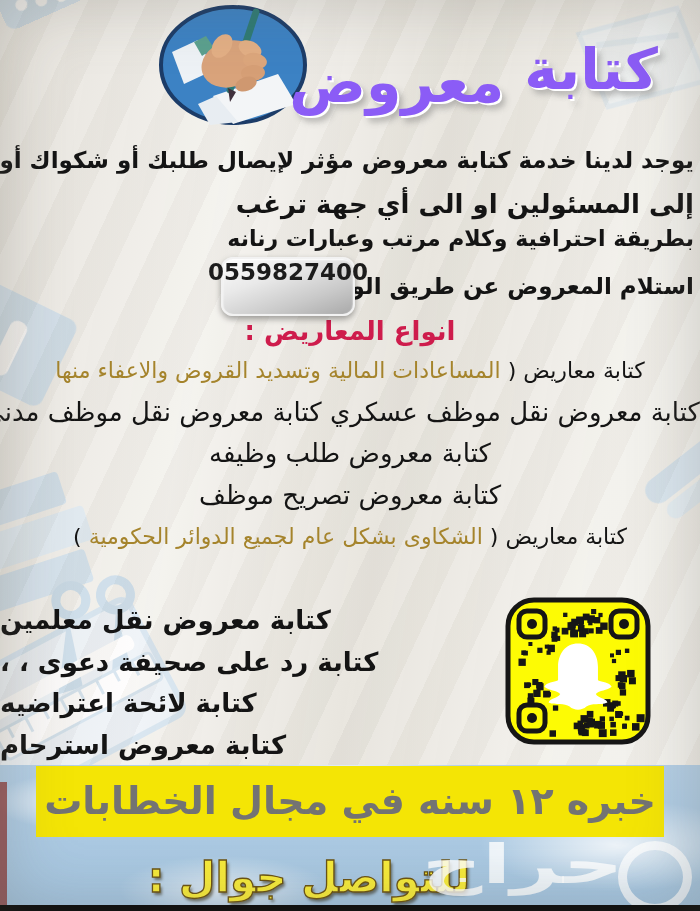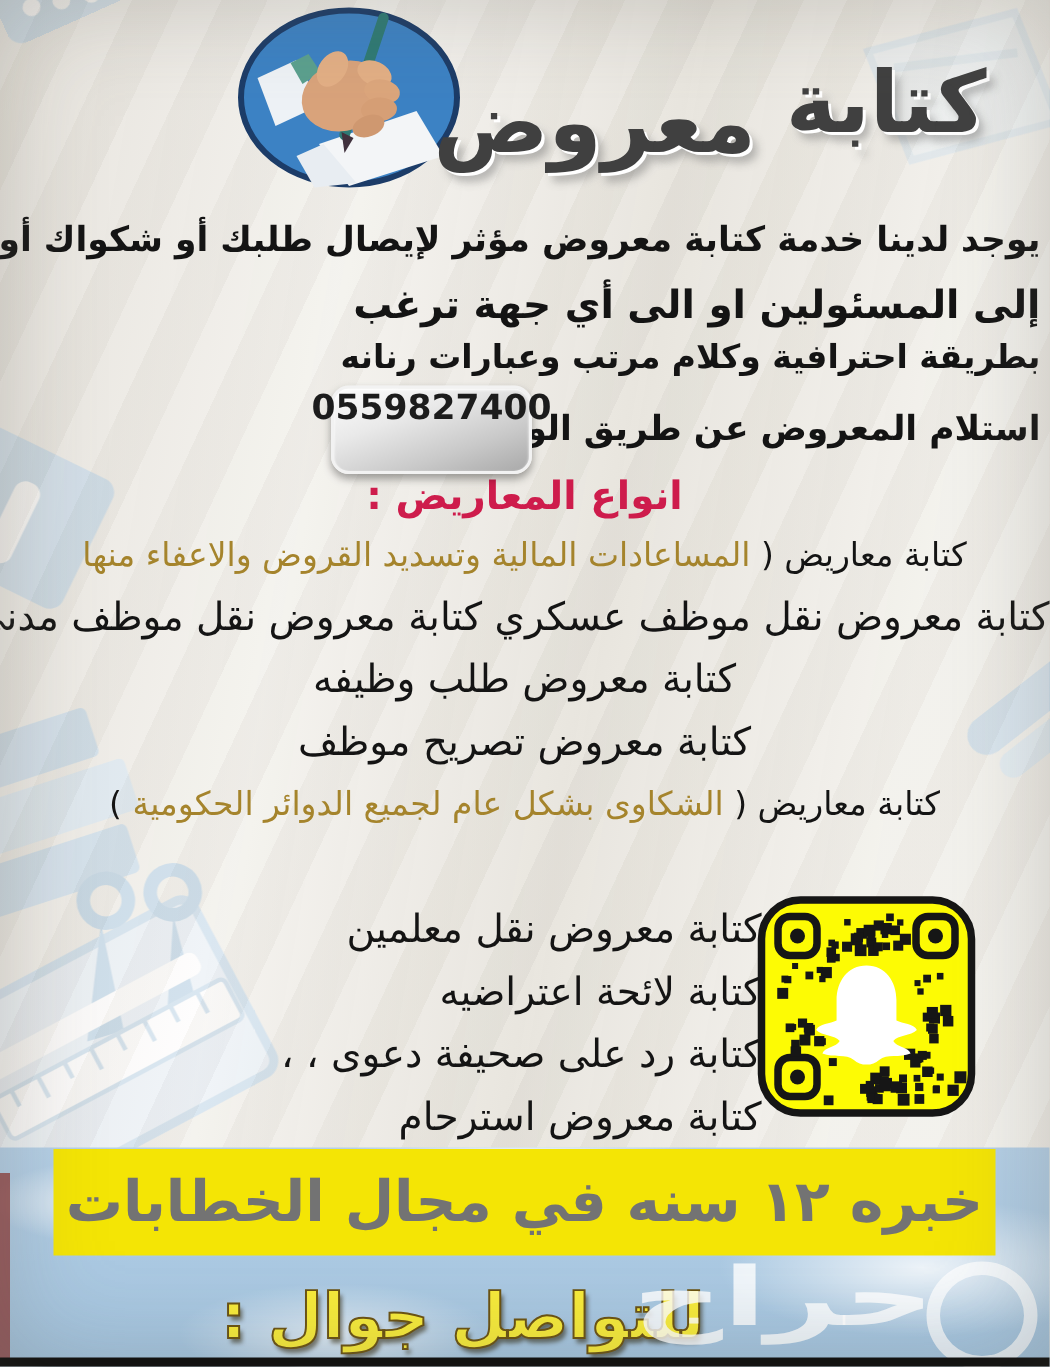--- a/index.html
+++ b/index.html
@@ -15,21 +15,21 @@
       linear-gradient(100deg, rgba(208,204,196,.28) 0%, rgba(255,255,255,.30) 30%, rgba(212,208,200,.26) 55%, rgba(252,252,250,.30) 80%),
       repeating-linear-gradient(115deg, rgba(255,255,255,.16) 0 26px, rgba(196,193,185,.14) 26px 54px);
   }
   .vignette{position:absolute;inset:0;pointer-events:none;box-shadow:inset 0 0 70px rgba(100,95,85,.30);z-index:40}
   .bg-icons{position:absolute;left:0;top:0;z-index:0}
 
   .logo{position:absolute;left:158px;top:4px;z-index:3}
 
   .title{
     position:absolute;top:36px;right:42px;z-index:3;
-    font-size:57px;font-weight:bold;color:#404040;white-space:nowrap;
+    font-size:57px;font-weight:bold;color:#8b5cf6;white-space:nowrap;
     text-shadow:2px 2px 0 #ffffff, 5px 6px 6px rgba(110,110,110,.45);
   }
   .title .w2{display:inline-block;transform:translateY(13px)}
 
   .line{position:absolute;right:6px;z-index:3;font-weight:bold;color:#141414;white-space:nowrap}
   .l1{top:147px;font-size:23px}
   .l2{top:189px;font-size:26px}
   .l3{top:226px;font-size:22px}
   .l4{top:273px;font-size:23px}
 
@@ -46,21 +46,21 @@
     text-shadow:1px 2px 2px rgba(90,70,0,.85)}
 
   .types-heading{
     position:absolute;top:316px;left:0;width:100%;z-index:3;text-align:center;
     font-size:26px;font-weight:bold;color:#ce1c4c;
   }
   .listA{position:absolute;top:350px;left:0;width:100%;z-index:3;text-align:center;font-weight:normal;color:#141414}
   .listA .row{height:41.5px;line-height:41.5px;font-size:26px;white-space:nowrap}
   .listA .row.long{font-size:22px}
   .gold{color:#a5842c}
-  .listB{position:absolute;top:600px;left:0;width:508px;z-index:3;text-align:right;font-weight:normal;color:#141414}
+  .listB{position:absolute;top:600px;left:0;width:508px;z-index:3;text-align:left;font-weight:bold;color:#141414}
   .listB .row{height:41.5px;line-height:41.5px;font-size:26px;white-space:nowrap}
 
   .snapcode{position:absolute;left:505px;top:597px;z-index:3}
 
   .sky{
     position:absolute;left:0;top:765px;width:700px;height:146px;z-index:5;
     background:
       radial-gradient(ellipse 130px 42px at 12% 25%, rgba(255,255,255,.95), rgba(255,255,255,0) 70%),
       radial-gradient(ellipse 170px 52px at 50% 8%, rgba(255,255,255,.85), rgba(255,255,255,0) 70%),
       radial-gradient(ellipse 190px 64px at 88% 55%, rgba(255,255,255,.8), rgba(255,255,255,0) 72%),
@@ -193,22 +193,22 @@
   <div class="listA">
     <div class="row long"><span>كتابة معاريض ( </span><span class="gold">المساعادات المالية وتسديد القروض والاعفاء منها</span></div>
     <div class="row"><span>كتابة معروض نقل موظف عسكري كتابة معروض نقل موظف مدني</span></div>
     <div class="row"><span>كتابة معروض طلب وظيفه</span></div>
     <div class="row"><span>كتابة معروض تصريح موظف</span></div>
     <div class="row long"><span>كتابة معاريض ( </span><span class="gold">الشكاوى بشكل عام لجميع الدوائر الحكومية</span><span> )</span></div>
   </div>
 
   <div class="listB">
     <div class="row">كتابة معروض نقل معلمين</div>
+    <div class="row">كتابة رد على صحيفة دعوى ، ،</div>
     <div class="row">كتابة لائحة اعتراضيه</div>
-    <div class="row">كتابة رد على صحيفة دعوى ، ،</div>
     <div class="row">كتابة معروض استرحام</div>
   </div>
 
   <div class="snapcode">
     <svg id="snapsvg" width="146" height="148" viewBox="0 0 146 148">
       <rect x="3" y="3" width="140" height="142" rx="26" fill="#fdfb04" stroke="#161616" stroke-width="5"></rect>
       <g fill="none" stroke="#161616" stroke-width="5">
         <rect x="14" y="14" width="26" height="26" rx="8"></rect>
         <rect x="106" y="14" width="26" height="26" rx="8"></rect>
         <rect x="14" y="108" width="26" height="26" rx="8"></rect>

